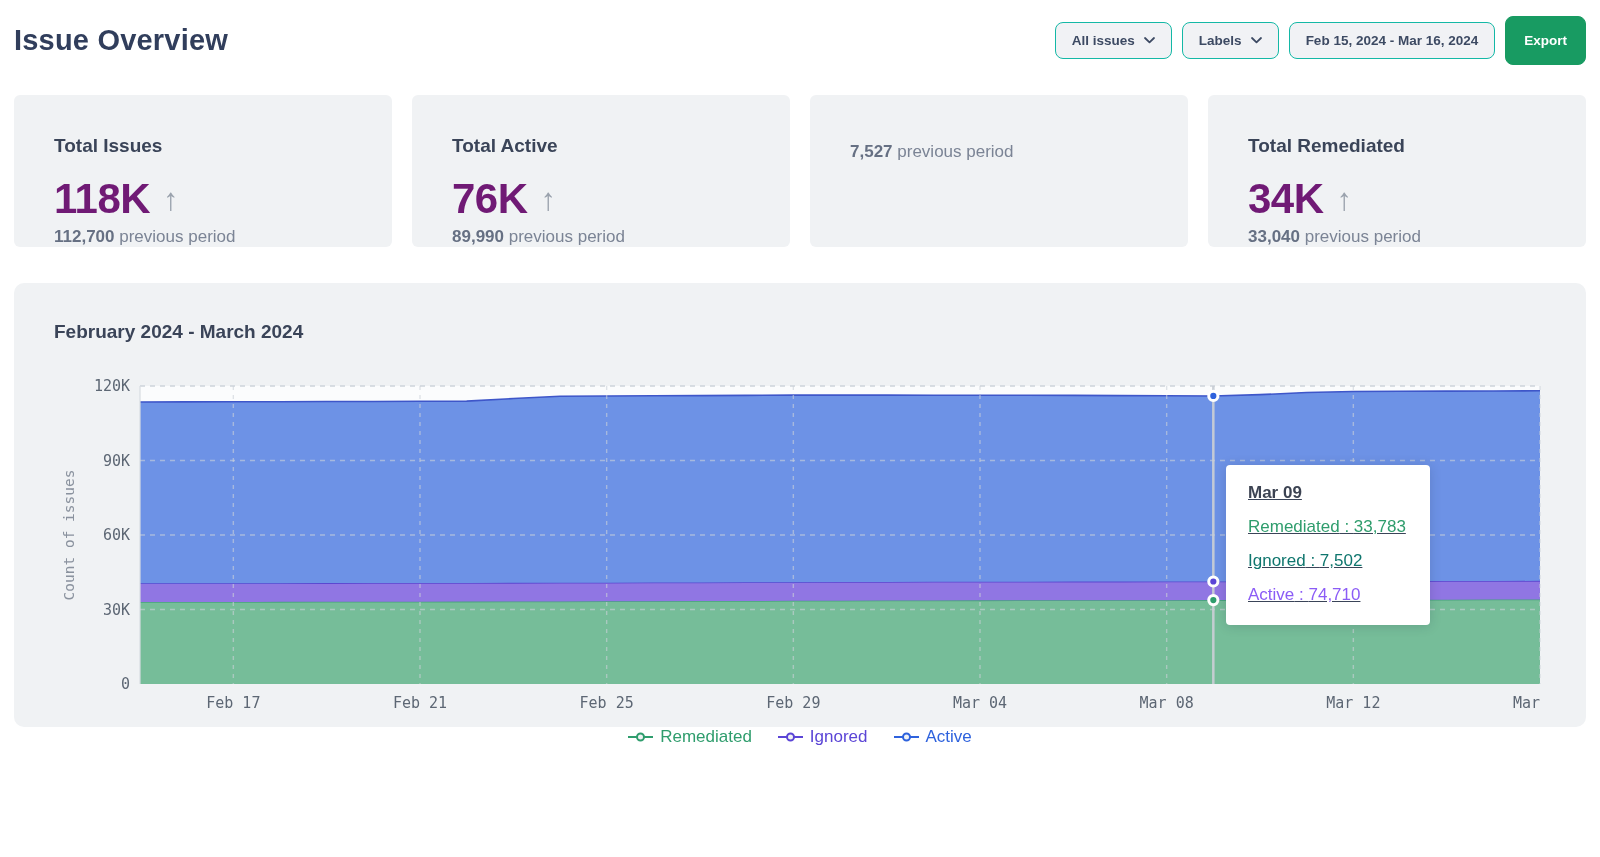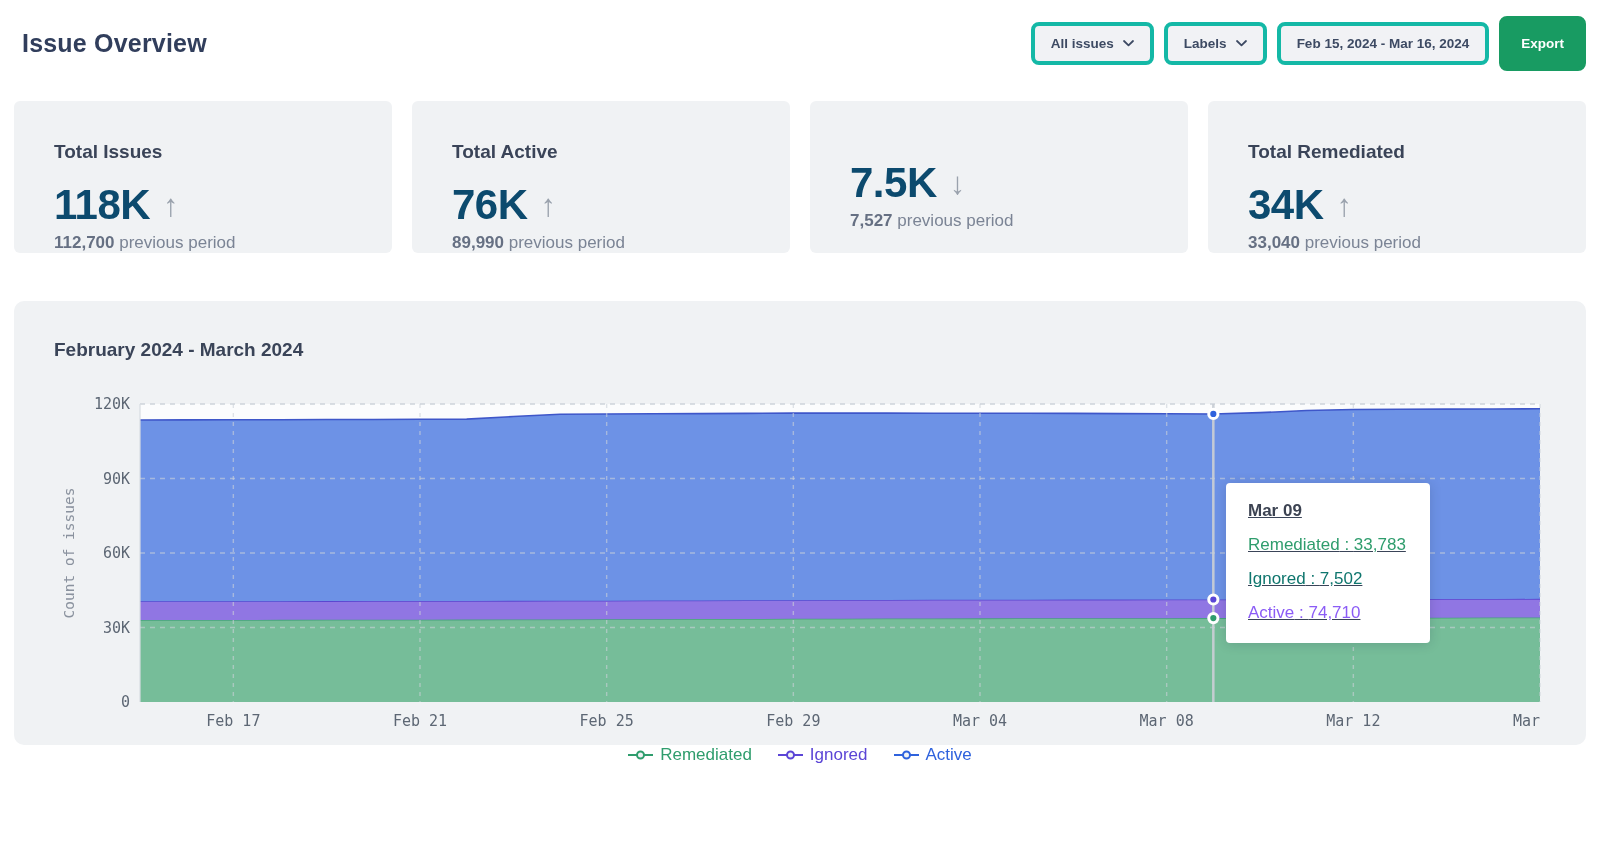--- a/index.html
+++ b/index.html
@@ -6,43 +6,43 @@
   html,body { margin:0; padding:0; background:#ffffff; }
   body {
     font-family: "Liberation Sans", sans-serif;
     width: 1600px; height: 857px;
     padding: 14px 14px 0 14px;
     color: #3a4458;
   }
 
   
   .header { display:flex; justify-content:space-between; align-items:center; padding-top:2px; }
-  .page-title { font-size:25px; font-weight:700; color:#313e5c; letter-spacing:0.2px; margin:8px; }
+  .page-title { font-size:29px; font-weight:700; color:#313e5c; letter-spacing:0.2px; margin:0; }
   .controls { display:flex; gap:10px; align-items:center; }
   .btn {
     display:inline-flex; align-items:center; gap:9px;
-    background:#f1f2f5; border:4px solid #14b8a6; border-radius:8px;
+    background:#f1f2f5; border:1px solid #14b8a6; border-radius:8px;
     padding:10px 16px; font-size:13.5px; font-weight:700; color:#3d4a63;
     font-family:"Liberation Sans",sans-serif; cursor:pointer; white-space:nowrap;
   }
   .btn svg { display:block; }
   .btn-export { background:#189b62; border-color:#189b62; color:#ffffff; padding:16px 18px; }
 
   
   .stats { display:grid; grid-template-columns:repeat(4,1fr); gap:20px; margin-top:30px; }
   .card { background:#f0f2f4; border-radius:6px; padding:40px 40px 34px; height:152px; }
   .card-title { font-size:19px; font-weight:700; color:#3a4458; }
   .card-value-row { margin-top:21px; display:flex; align-items:center; gap:13px; line-height:1; }
-  .card-value { font-size:42px; font-weight:700; color:#0c4a6e; letter-spacing:-0.5px; }
+  .card-value { font-size:42px; font-weight:700; color:#701a75; letter-spacing:-0.5px; }
   .trend-arrow { font-size:31px; color:#9aa2ad; font-weight:600; }
   .card-sub { margin-top:7px; font-size:17px; color:#7b8495; }
   .card-sub .prev-num { color:#667083; font-weight:700; }
 
   
-  .chart-card { margin-top:48px; background:#f0f2f4; border-radius:10px; padding:38px 40px 40px; height:444px; }
+  .chart-card { margin-top:36px; background:#f0f2f4; border-radius:10px; padding:38px 40px 40px; height:444px; }
   .chart-title { font-size:19px; font-weight:700; color:#3a4458; margin:0 0 27px 0; }
   .plot-region { position:relative; }
 
   .tooltip {
     position:absolute; left:1172px; top:95px; width:204px;
     background:#ffffff; border-radius:4px;
     box-shadow:0 1px 12px rgba(30,40,60,0.18);
     padding:18px 22px 20px; z-index:5;text-decoration:underline;
   }
   .tt-title { font-size:17px; font-weight:700; color:#3c4352; }
@@ -101,24 +101,20 @@
     <div class="card-value-row">
       <span class="card-value">76K</span>
       <span class="trend-arrow">↑</span>
     </div>
     <div class="card-sub">
       <span class="prev-num">89,990</span> <span>previous period</span>
     </div>
   </div>
 
   <div class="card">
-    <div class="card-value-row">
-      <span class="card-value">7.5K</span>
-      <span class="trend-arrow">↓</span>
-    </div>
     <div class="card-sub">
       <span class="prev-num">7,527</span> <span>previous period</span>
     </div>
   </div>
 
   <div class="card">
     <div class="card-title">Total Remediated</div>
     <div class="card-value-row">
       <span class="card-value">34K</span>
       <span class="trend-arrow">↑</span>

